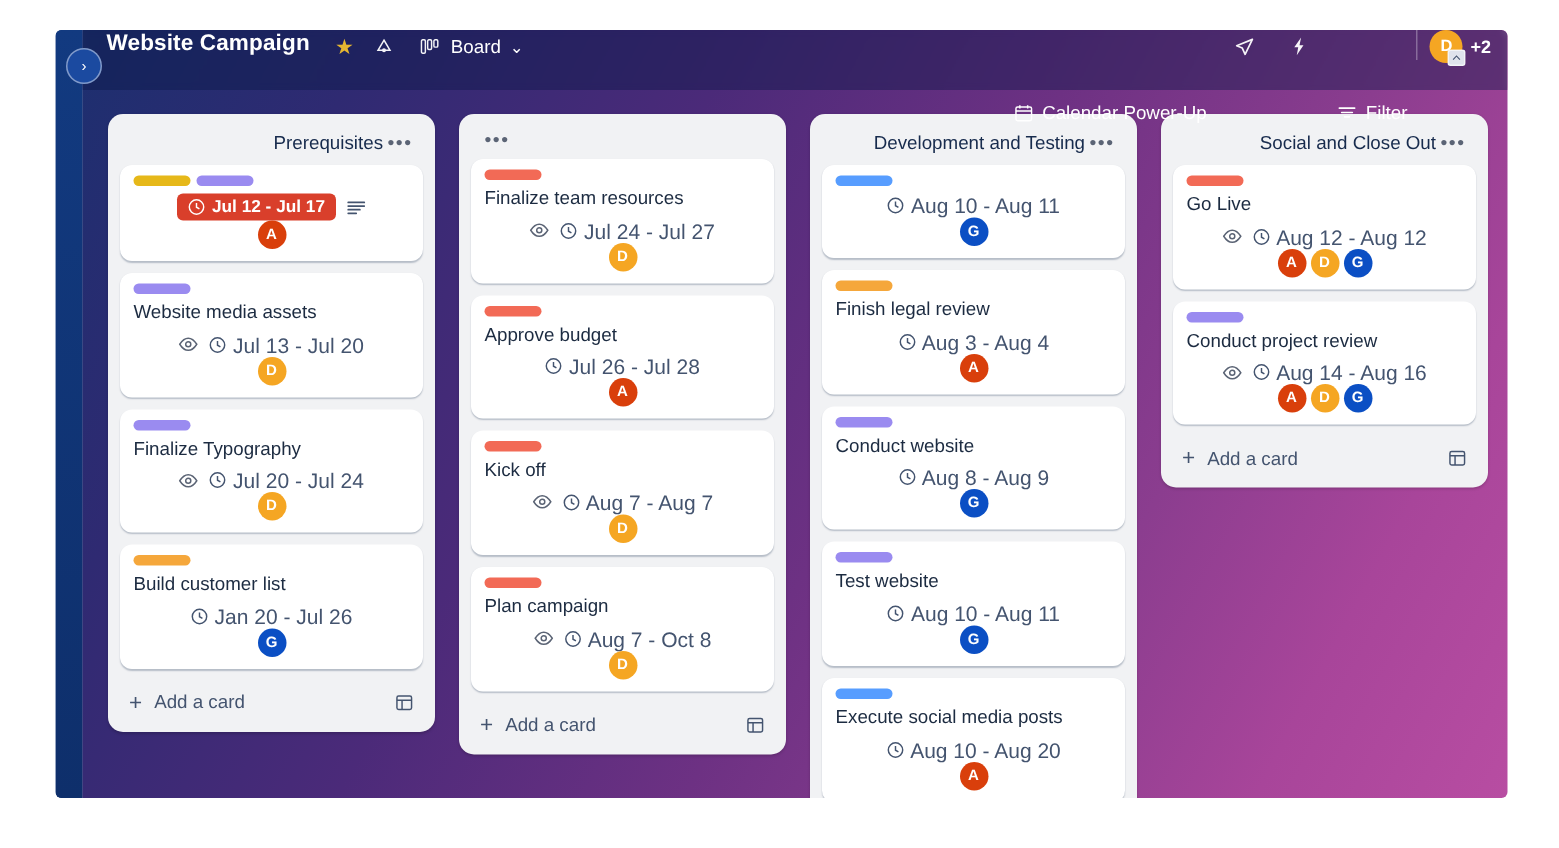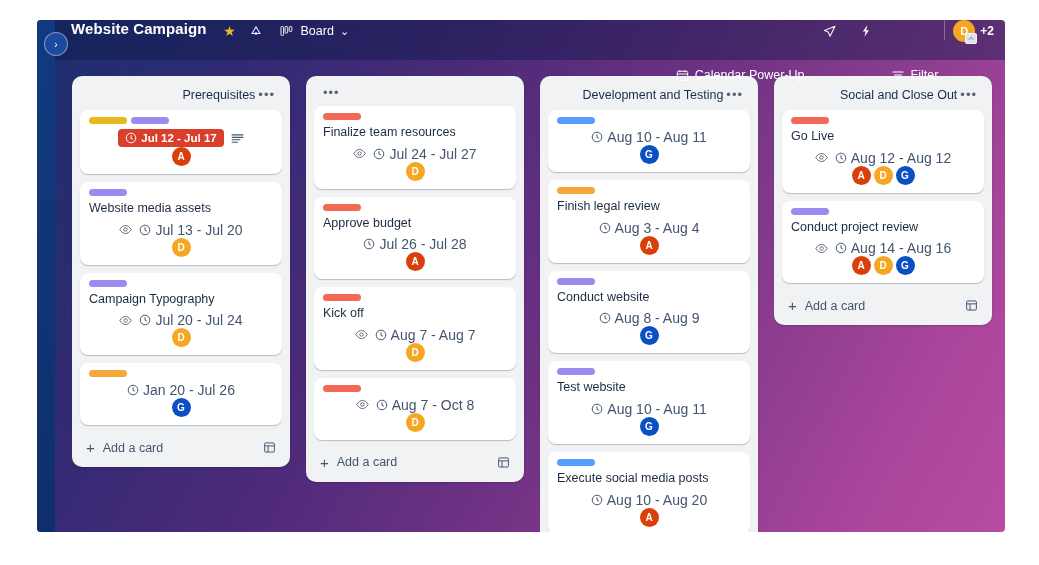--- a/index.html
+++ b/index.html
@@ -330,21 +330,21 @@
                 <span class="member" style="background:#f5a623;">
                   <span>D</span>
                 </span>
               </div>
             </div>
           </div>
           <div class="card">
             <div class="labels">
               <span class="label-chip" style="background:#9a8bf0;"></span>
             </div>
-            <div class="card-title">Campaign Typography</div>
+            <div class="card-title">Finalize Typography</div>
             <div class="card-meta">
               <div class="meta-left">
                 <span class="eye-icon">
                   <svg width="13" height="11" viewBox="0 0 16 12" fill="none" stroke="#5b6475" stroke-width="1.2">
                     <path d="M1 6 C3.4 2.2 6 1 8 1 C10 1 12.6 2.2 15 6 C12.6 9.8 10 11 8 11 C6 11 3.4 9.8 1 6 Z"></path>
                     <circle cx="8" cy="6" r="2.1"></circle>
                   </svg>
                 </span>
                 <span class="due">
                   <span style="display:inline-flex;">
@@ -360,20 +360,21 @@
                 <span class="member" style="background:#f5a623;">
                   <span>D</span>
                 </span>
               </div>
             </div>
           </div>
           <div class="card">
             <div class="labels">
               <span class="label-chip" style="background:#f5a73b;"></span>
             </div>
+            <div class="card-title">Build customer list</div>
             <div class="card-meta">
               <div class="meta-left">
                 <span class="due">
                   <span style="display:inline-flex;">
                     <svg width="12" height="12" viewBox="0 0 16 16" fill="none" stroke="currentColor" stroke-width="1.3">
                       <circle cx="8" cy="8" r="6.4"></circle>
                       <path d="M8 4.4 V8.2 L10.6 9.7"></path>
                     </svg>
                   </span>
                   <span>Jan 20 - Jul 26</span>
@@ -482,20 +483,21 @@
                 <span class="member" style="background:#f5a623;">
                   <span>D</span>
                 </span>
               </div>
             </div>
           </div>
           <div class="card">
             <div class="labels">
               <span class="label-chip" style="background:#f26a56;"></span>
             </div>
+            <div class="card-title">Plan campaign</div>
             <div class="card-meta">
               <div class="meta-left">
                 <span class="eye-icon">
                   <svg width="13" height="11" viewBox="0 0 16 12" fill="none" stroke="#5b6475" stroke-width="1.2">
                     <path d="M1 6 C3.4 2.2 6 1 8 1 C10 1 12.6 2.2 15 6 C12.6 9.8 10 11 8 11 C6 11 3.4 9.8 1 6 Z"></path>
                     <circle cx="8" cy="6" r="2.1"></circle>
                   </svg>
                 </span>
                 <span class="due">
                   <span style="display:inline-flex;">

